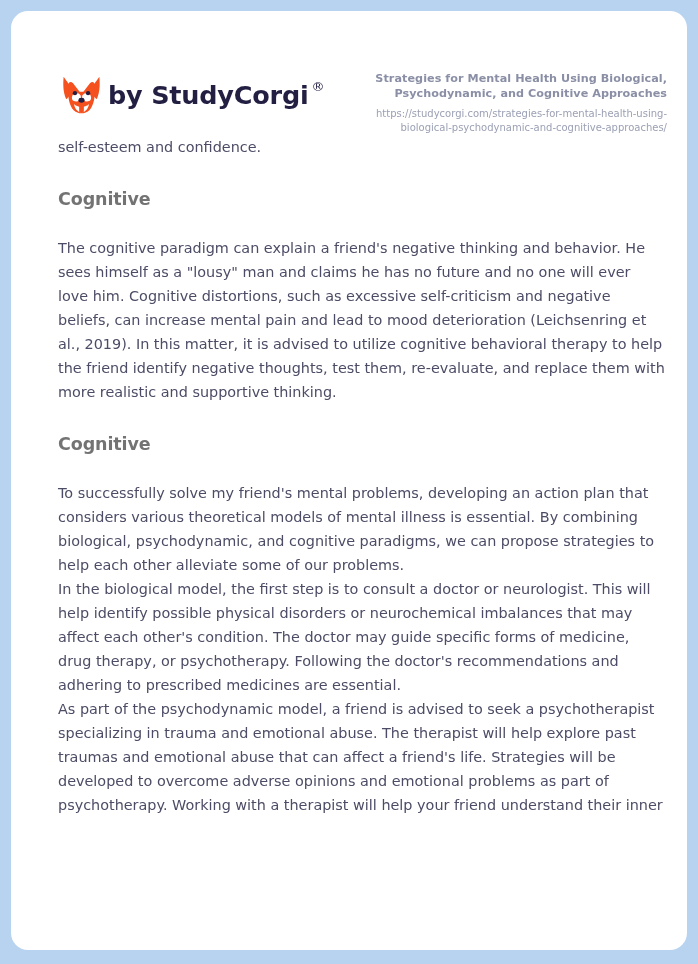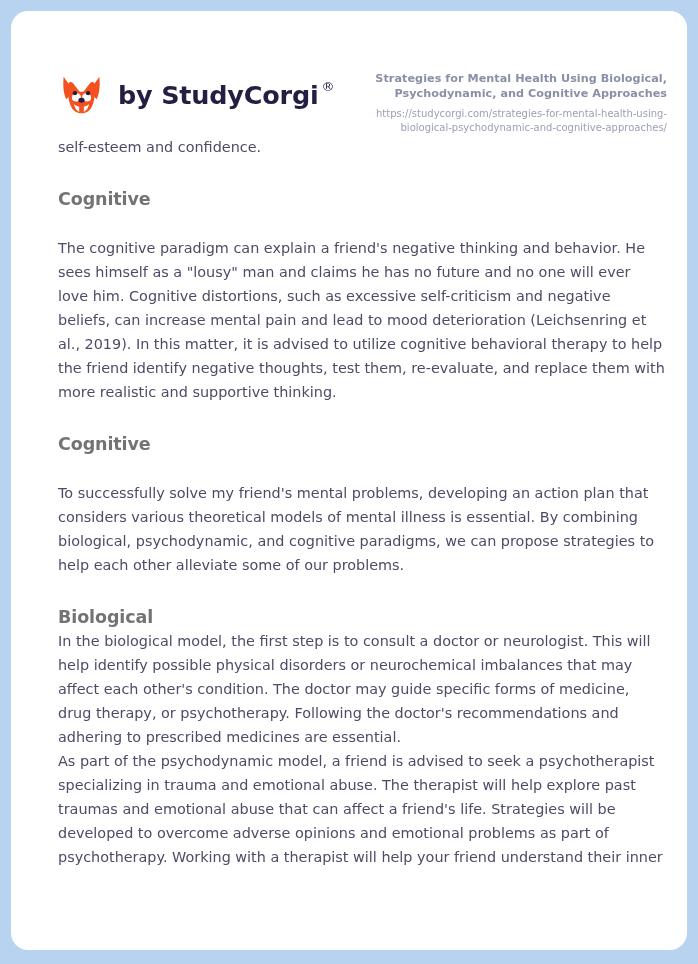--- a/index.html
+++ b/index.html
@@ -47,21 +47,21 @@
     height: 47px;
     flex: 0 0 auto;
     display: block;
   }
 
   .brand-text {
     font-size: 25.5px;
     font-weight: bold;
     color: #231f43;
     letter-spacing: -0.2px;
-    margin-left: 13px;
+    margin-left: 3px;
     white-space: nowrap;
     line-height: 1;
   }
 
   .brand-reg {
     font-size: 13px;
     font-weight: normal;
     color: #231f43;
     vertical-align: super;
     margin-left: 3px;
@@ -164,20 +164,19 @@
   <div class="doc-body">
 
     <p class="body-text lead-fragment">self-esteem and confidence.</p>
 
     <h2 class="section-heading gap-heading">Cognitive</h2>
     <p class="body-text gap-para">The cognitive paradigm can explain a friend's negative thinking and behavior. He sees himself as a "lousy" man and claims he has no future and no one will ever love him. Cognitive distortions, such as excessive self-criticism and negative beliefs, can increase mental pain and lead to mood deterioration (Leichsenring et al., 2019). In this matter, it is advised to utilize cognitive behavioral therapy to help the friend identify negative thoughts, test them, re-evaluate, and replace them with more realistic and supportive thinking.</p>
 
     <h2 class="section-heading gap-heading">Cognitive</h2>
     <p class="body-text gap-para">To successfully solve my friend's mental problems, developing an action plan that considers various theoretical models of mental illness is essential. By combining biological, psychodynamic, and cognitive paradigms, we can propose strategies to help each other alleviate some of our problems.</p>
 
-    <h2 class="section-heading gap-heading">Biological</h2>
     <p class="body-text gap-para-tight">In the biological model, the first step is to consult a doctor or neurologist. This will help identify possible physical disorders or neurochemical imbalances that may affect each other's condition. The doctor may guide specific forms of medicine, drug therapy, or psychotherapy. Following the doctor's recommendations and adhering to prescribed medicines are essential.</p>
 
     <p class="body-text gap-para-tight">As part of the psychodynamic model, a friend is advised to seek a psychotherapist specializing in trauma and emotional abuse. The therapist will help explore past traumas and emotional abuse that can affect a friend's life. Strategies will be developed to overcome adverse opinions and emotional problems as part of psychotherapy. Working with a therapist will help your friend understand their inner</p>
 
   </div>
 
 </div>
 
 </body></html>

